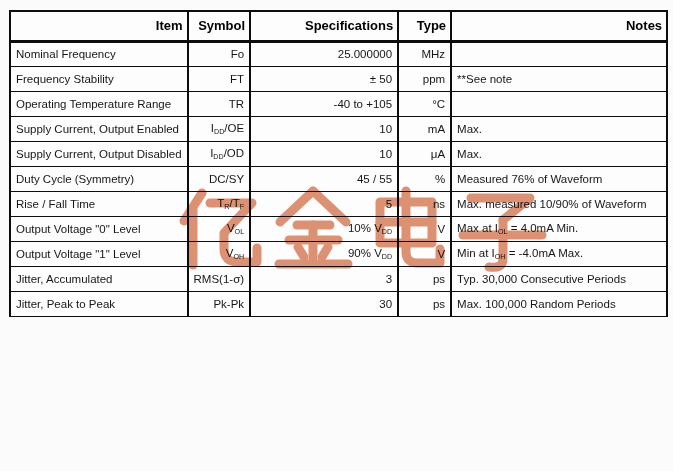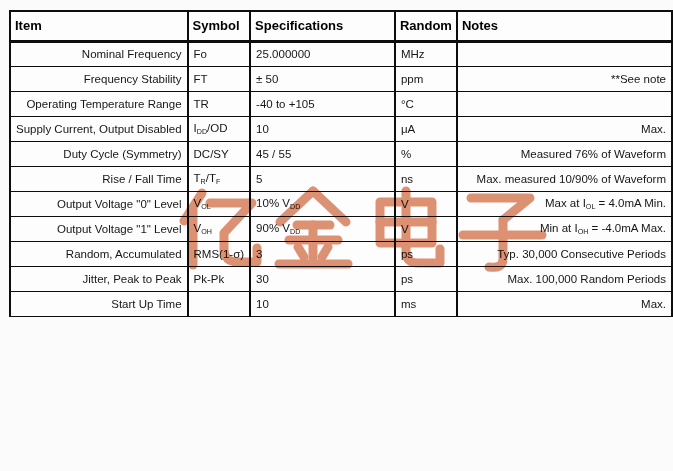--- a/index.html
+++ b/index.html
@@ -6,28 +6,28 @@
   body{
     width:673px;height:471px;position:relative;overflow:hidden;
     background:#fbfbfb;
     font-family:"Liberation Sans", sans-serif;
   }
   .sheet{position:absolute;left:9px;top:10px}
   table{border-collapse:collapse;background:#fdfdfd}
   th,td{border:2px solid #0d0d0d;box-sizing:border-box;overflow:hidden;white-space:nowrap}
   th{
     height:30px;font-size:13px;font-weight:bold;color:#000;
-    border-bottom-width:3px;text-align:left;padding:0 4px;
+    border-bottom-width:3px;text-align:right;padding:0 4px;
   }
   td{
     height:25px;font-size:11.5px;color:#161616;padding:0 5px;
     border-top-width:1.5px;border-bottom-width:1.5px;
   }
-  td.c-item,td.c-notes{text-align:right}
-  td.c-symbol,td.c-spec,td.c-units{text-align:left}
+  td.c-item,td.c-notes{text-align:left}
+  td.c-symbol,td.c-spec,td.c-units{text-align:right}
   sub{font-size:0.62em;vertical-align:-0.28em;letter-spacing:0}
   .watermark{
     position:absolute;left:176px;top:186px;width:378px;height:86px;
     mix-blend-mode:multiply;opacity:.88;pointer-events:none;
   }
   .watermark svg{display:block;width:100%;height:100%}
   .watermark path{fill:none;stroke:#db8361;stroke-width:9;stroke-linecap:round;stroke-linejoin:round}
 </style>
 </head>
 <body>
@@ -39,21 +39,21 @@
       <col style="width:60px">
       <col style="width:148px">
       <col style="width:53px">
       <col style="width:216px">
     </colgroup>
     <thead>
       <tr>
           <th>Item</th>
           <th>Symbol</th>
           <th>Specifications</th>
-          <th>Random</th>
+          <th>Type</th>
           <th>Notes</th>
         </tr>
     </thead>
     <tbody>
         <tr>
           <td class="c-item">Nominal Frequency</td>
           <td class="c-symbol">Fo</td>
           <td class="c-spec">25.000000</td>
           <td class="c-units">MHz</td>
           <td class="c-notes"></td>
@@ -64,20 +64,27 @@
           <td class="c-spec">± 50</td>
           <td class="c-units">ppm</td>
           <td class="c-notes">**See note</td>
         </tr>
         <tr>
           <td class="c-item">Operating Temperature Range</td>
           <td class="c-symbol">TR</td>
           <td class="c-spec">-40 to +105</td>
           <td class="c-units">°C</td>
           <td class="c-notes"></td>
+        </tr>
+        <tr>
+          <td class="c-item">Supply Current, Output Enabled</td>
+          <td class="c-symbol">I<sub>DD</sub>/OE</td>
+          <td class="c-spec">10</td>
+          <td class="c-units">mA</td>
+          <td class="c-notes">Max.</td>
         </tr>
         <tr>
           <td class="c-item">Supply Current, Output Disabled</td>
           <td class="c-symbol">I<sub>DD</sub>/OD</td>
           <td class="c-spec">10</td>
           <td class="c-units">μA</td>
           <td class="c-notes">Max.</td>
         </tr>
         <tr>
           <td class="c-item">Duty Cycle (Symmetry)</td>
@@ -101,39 +108,32 @@
           <td class="c-notes">Max at I<sub>OL</sub> = 4.0mA Min.</td>
         </tr>
         <tr>
           <td class="c-item">Output Voltage "1" Level</td>
           <td class="c-symbol">V<sub>OH</sub></td>
           <td class="c-spec">90% V<sub>DD</sub></td>
           <td class="c-units">V</td>
           <td class="c-notes">Min at I<sub>OH</sub> = -4.0mA Max.</td>
         </tr>
         <tr>
-          <td class="c-item">Random, Accumulated</td>
+          <td class="c-item">Jitter, Accumulated</td>
           <td class="c-symbol">RMS(1-σ)</td>
           <td class="c-spec">3</td>
           <td class="c-units">ps</td>
           <td class="c-notes">Typ. 30,000 Consecutive Periods</td>
         </tr>
         <tr>
           <td class="c-item">Jitter, Peak to Peak</td>
           <td class="c-symbol">Pk-Pk</td>
           <td class="c-spec">30</td>
           <td class="c-units">ps</td>
           <td class="c-notes">Max. 100,000 Random Periods</td>
-        </tr>
-        <tr>
-          <td class="c-item">Start Up Time</td>
-          <td class="c-symbol"></td>
-          <td class="c-spec">10</td>
-          <td class="c-units">ms</td>
-          <td class="c-notes">Max.</td>
         </tr>
       </tbody>
   </table>
 </div>
 
 <div class="watermark">
 
   <svg viewBox="0 0 378 84">
 
     <g>

